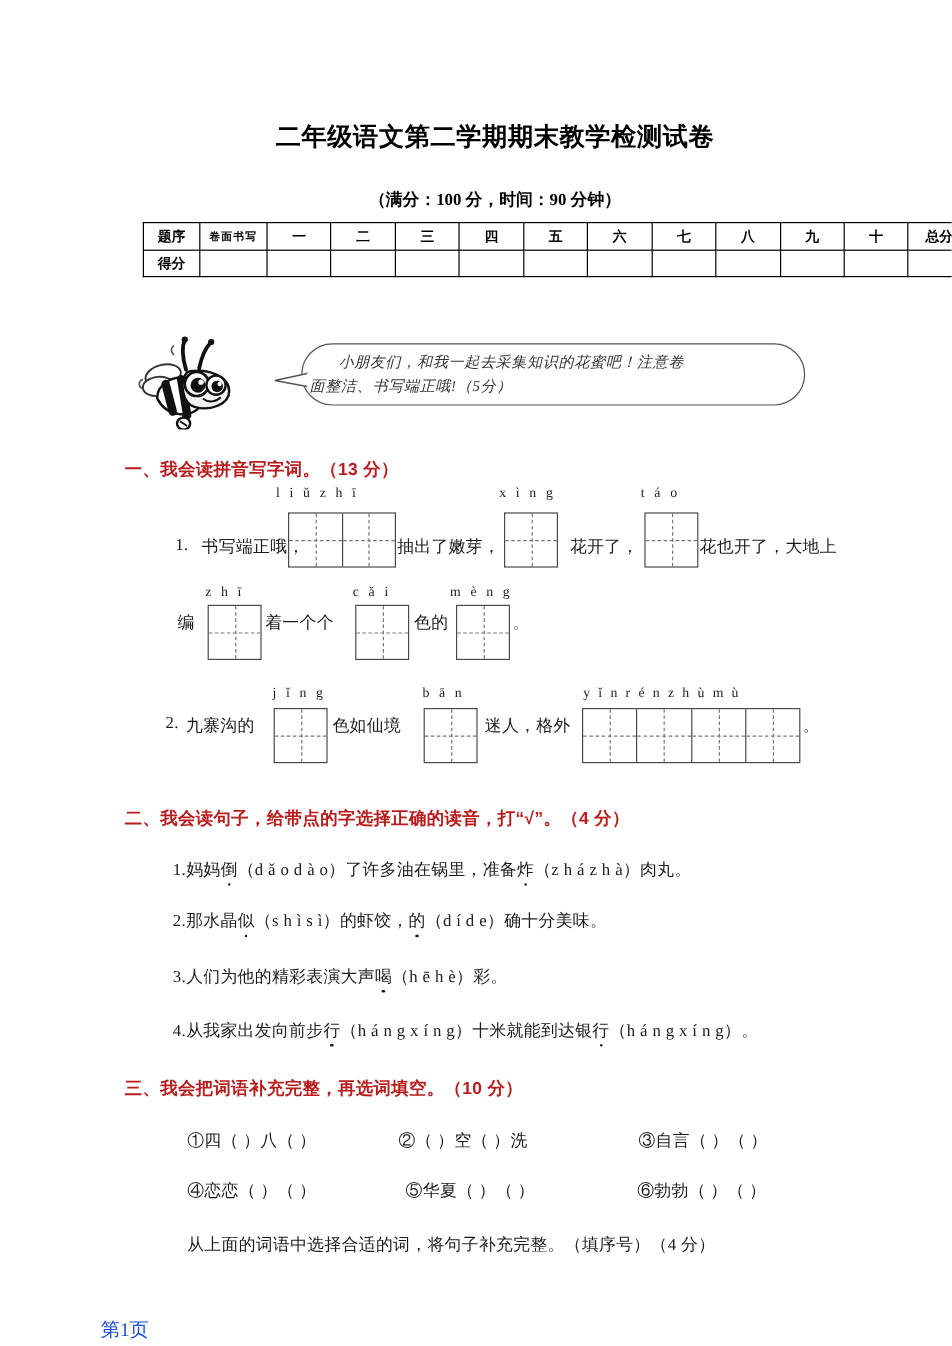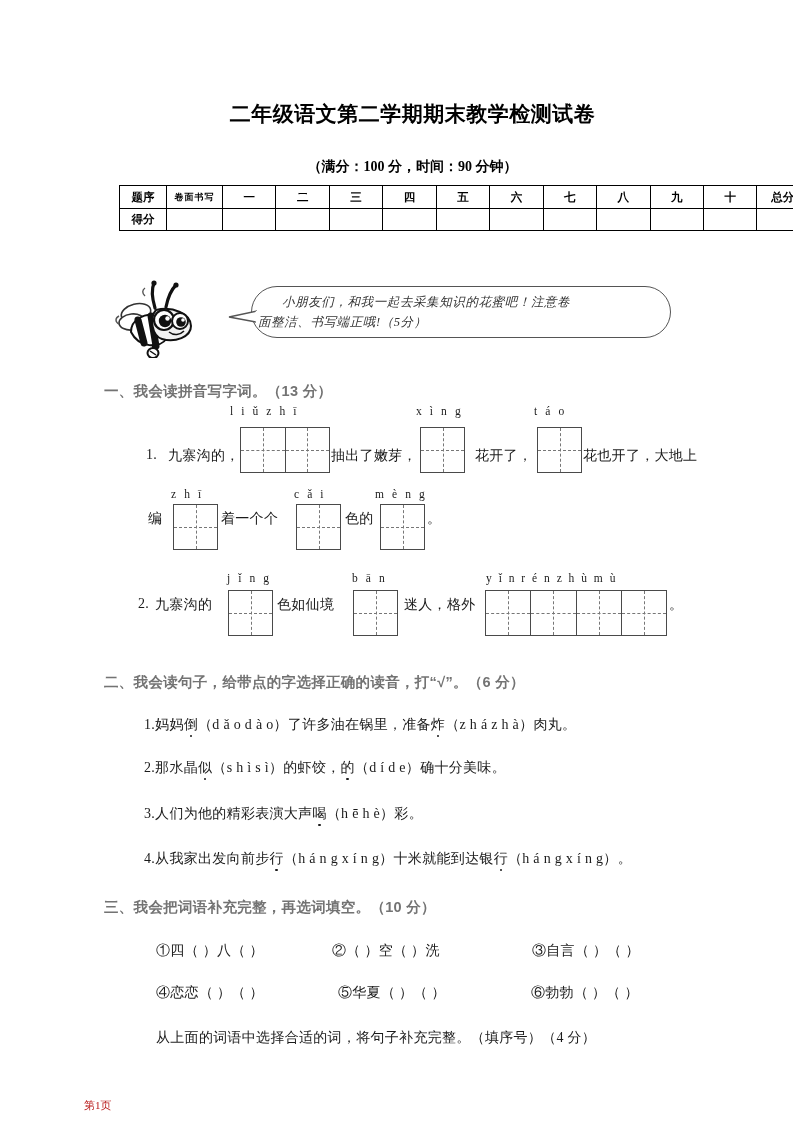--- a/index.html
+++ b/index.html
@@ -118,21 +118,21 @@
     width: 30px;
     height: 16px;
   }
 
   
   .sec-head {
     position: absolute;
     font-family: "Liberation Sans", "DejaVu Sans", sans-serif;
     font-weight: bold;
     font-size: 14.5px;
-    color: #737373;
+    color: #b91c1c;
     letter-spacing: 0.3px;
     white-space: nowrap;
   }
 
   
   .txt {
     position: absolute;
     font-family: "Liberation Serif", "DejaVu Serif", serif;
     font-size: 14px;
     color: #1a1a1a;
@@ -197,22 +197,22 @@
     background: #1a1a1a;
     border-radius: 50%;
   }
 
   
   .footer {
     position: absolute;
     left: 68px;
     top: 1098px;
     font-family: "Liberation Serif", "DejaVu Serif", serif;
-    font-size: 11px;
-    color: #b91c1c;
+    font-size: 16px;
+    color: #1d4ed8;
   }
 </style>
 </head>
 <body>
 
 <div class="page">
 
   <div class="title">二年级语文第二学期期末教学检测试卷</div>
   <div class="subtitle">（满分：100 分，时间：90 分钟）</div>
 
@@ -292,21 +292,21 @@
     </svg>
     <div class="bubble-text">
       <div class="indent">小朋友们，和我一起去采集知识的花蜜吧！注意卷</div>
       <div>面整洁、书写端正哦!（5分）</div>
     </div>
   </div>
 
   <div class="sec-head" style="left:88px; top:382px;">一、我会读拼音写字词。（13 分）</div>
 
   <div class="txt" style="left:130px; top:447px;">1.</div>
-  <div class="txt" style="left:152px; top:447px;">九寨沟的，</div>
+  <div class="txt" style="left:152px; top:447px;">书写端正哦，</div>
 
   <div class="pinyin" style="left:214px; top:405px; width:104px;">l i ǔ  z h ī</div>
   <div class="grid-box" style="left:224px; top:427px; width:90px; height:46px;">
     <div class="grid-cell"></div>
     <div class="grid-cell"></div>
   </div>
 
   <div class="txt" style="left:315px; top:447px;">抽出了嫩芽，</div>
 
   <div class="pinyin" style="left:400px; top:405px; width:52px;">x ì n g</div>
@@ -366,21 +366,21 @@
   <div class="pinyin" style="left:470px; top:572px; width:182px; letter-spacing:2px;">y ǐ n r é n  z h ù  m ù</div>
   <div class="grid-box" style="left:469px; top:590px; width:182px; height:46px;">
     <div class="grid-cell"></div>
     <div class="grid-cell"></div>
     <div class="grid-cell"></div>
     <div class="grid-cell"></div>
   </div>
 
   <div class="txt" style="left:653px; top:596px;">。</div>
 
-  <div class="sec-head" style="left:88px; top:673px;">二、我会读句子，给带点的字选择正确的读音，打“√”。（6 分）</div>
+  <div class="sec-head" style="left:88px; top:673px;">二、我会读句子，给带点的字选择正确的读音，打“√”。（4 分）</div>
 
   <div class="txt" style="left:128px; top:716px;">
     <span>1.</span><span>妈妈<span class="dotchar">倒</span>（d ǎ o  d à o）了许多油在锅里，准备<span class="dotchar">炸</span>（z h á  z h à）肉丸。</span>
   </div>
 
   <div class="txt" style="left:128px; top:759px;">
     <span>2.</span><span>那水晶<span class="dotchar">似</span>（s h ì  s ì）的虾饺，<span class="dotchar">的</span>（d í  d e）确十分美味。</span>
   </div>
 
   <div class="txt" style="left:128px; top:805px;">

